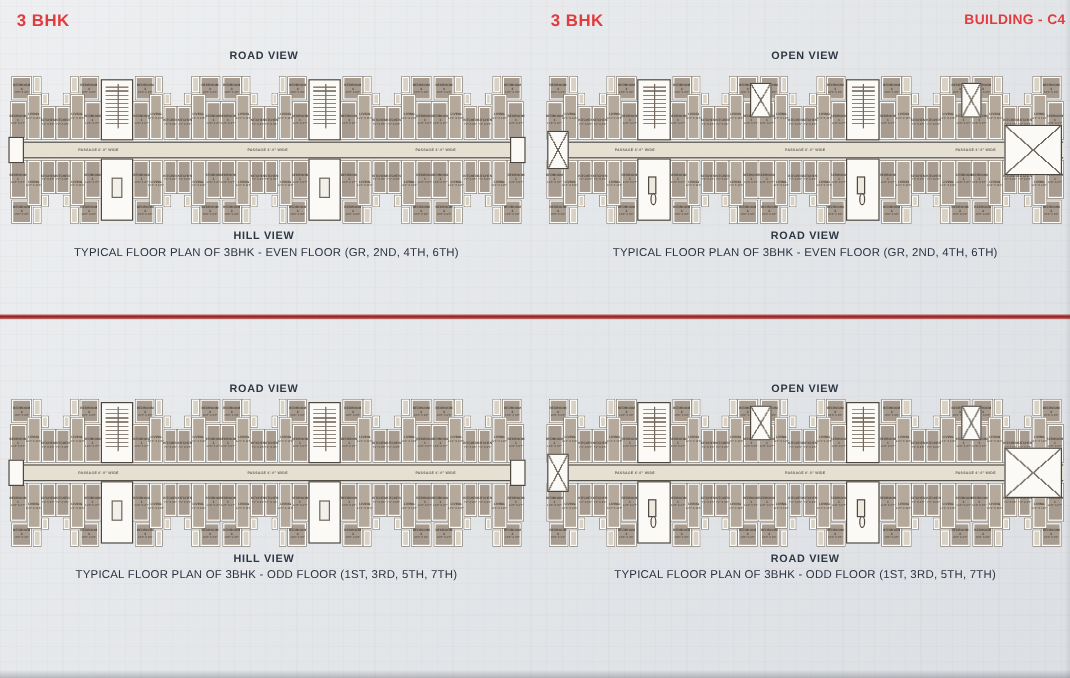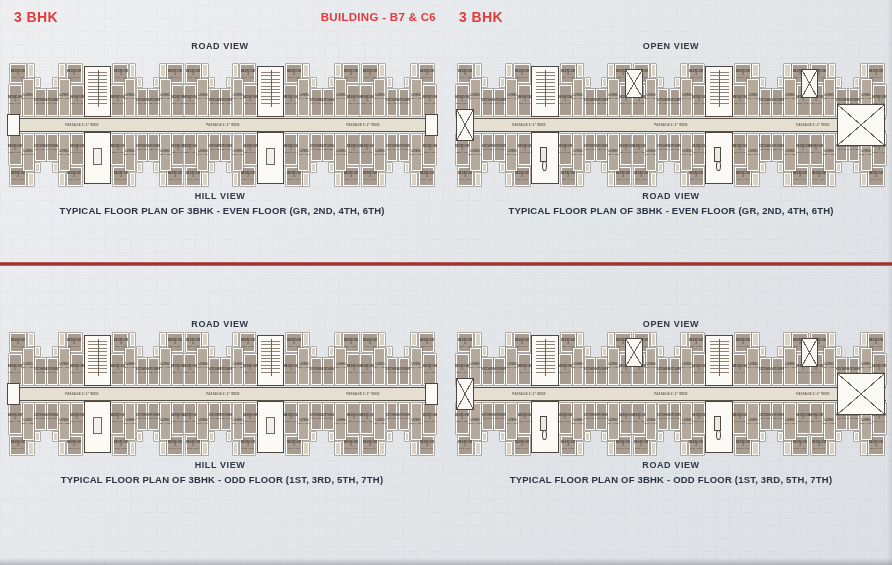--- a/index.html
+++ b/index.html
@@ -12,21 +12,21 @@
       linear-gradient(135deg,#edeff1 0%,#e3e6e9 55%,#dcdfe3 100%);
   }
   .page::after{content:"";position:absolute;left:0;right:0;bottom:0;height:7px;
     background:linear-gradient(180deg,transparent,rgba(55,65,75,0.28));pointer-events:none;z-index:9;}
   .page::before{content:"";position:absolute;top:0;bottom:0;right:0;width:5px;
     background:linear-gradient(90deg,transparent,rgba(55,65,75,0.10));pointer-events:none;z-index:9;}
 
   .hdr-bhk{position:absolute;color:#e23b3e;font-weight:bold;font-size:14px;letter-spacing:.4px;}
   .hdr-bldg{position:absolute;color:#e23b3e;font-weight:bold;font-size:11.5px;letter-spacing:.3px;text-align:right;}
   .viewlab{position:absolute;color:#2f3744;font-weight:bold;font-size:9px;letter-spacing:.6px;text-align:center;width:200px;}
-  .caption{position:absolute;color:#2b3240;font-weight:bold;font-size:9.5px;letter-spacing:.2px;text-align:center;width:440px;}
+  .caption{position:absolute;color:#2b3240;font-weight:normal;font-size:9.5px;letter-spacing:.2px;text-align:center;width:440px;}
 
   .plan{position:absolute;height:122px;}
   .plan *{box-sizing:border-box;}
   .passage{position:absolute;left:0;right:0;top:44.5%;height:11%;
     background:#e6e0d3;border-top:1px solid #565047;border-bottom:1px solid #565047;z-index:1;}
   .ptxt{position:absolute;top:50%;transform:translate(-50%,-50%) scale(.42);
     font-size:7px;color:#6b645a;white-space:nowrap;font-weight:bold;letter-spacing:.5px;}
   .unit{position:absolute;}
   .room{position:absolute;border:1px solid #fdfdfa;box-shadow:0 0 0 0.5px #756d62;}
   .rl{position:absolute;left:50%;top:50%;width:44px;margin-left:-22px;text-align:center;
@@ -52,22 +52,22 @@
   .wm-line1{font-size:47px;display:flex;align-items:center;gap:8px;}
   .wm-sq{display:inline-block;width:27px;height:27px;background:#ffffff;}
   .wm-line2{font-size:47px;margin-left:35px;}
 </style>
 </head>
 <body>
 
 <div class="page">
 
   <div class="hdr-bhk" style="left:14px;top:9px;">3 BHK</div>
-  <div class="hdr-bldg" style="left:236px;top:11px;width:200px;">BUILDING - B7 &amp; C6</div>
   <div class="hdr-bhk" style="left:459px;top:9px;">3 BHK</div>
+  <div class="hdr-bldg" style="left:688px;top:11px;width:200px;">BUILDING - C4</div>
 
   <div class="viewlab" style="left:120px;top:41px;">ROAD VIEW</div>
   <div class="plan" style="left:9px;top:64px;width:427px;">
       <div class="passage">
         <div class="ptxt" style="left: 17%;">PASSAGE 6'-0" WIDE</div>
         <div class="ptxt" style="left: 50%;">PASSAGE 6'-0" WIDE</div>
         <div class="ptxt" style="left: 83%;">PASSAGE 6'-0" WIDE</div>
       </div>
       <div class="unit" style="left: 0%; width: 8.75%; top: 0px; height: 44%;">
         <div class="room" style="left: 4%; top: 0%; width: 42%; height: 36%; background: rgb(168, 156, 144);">

